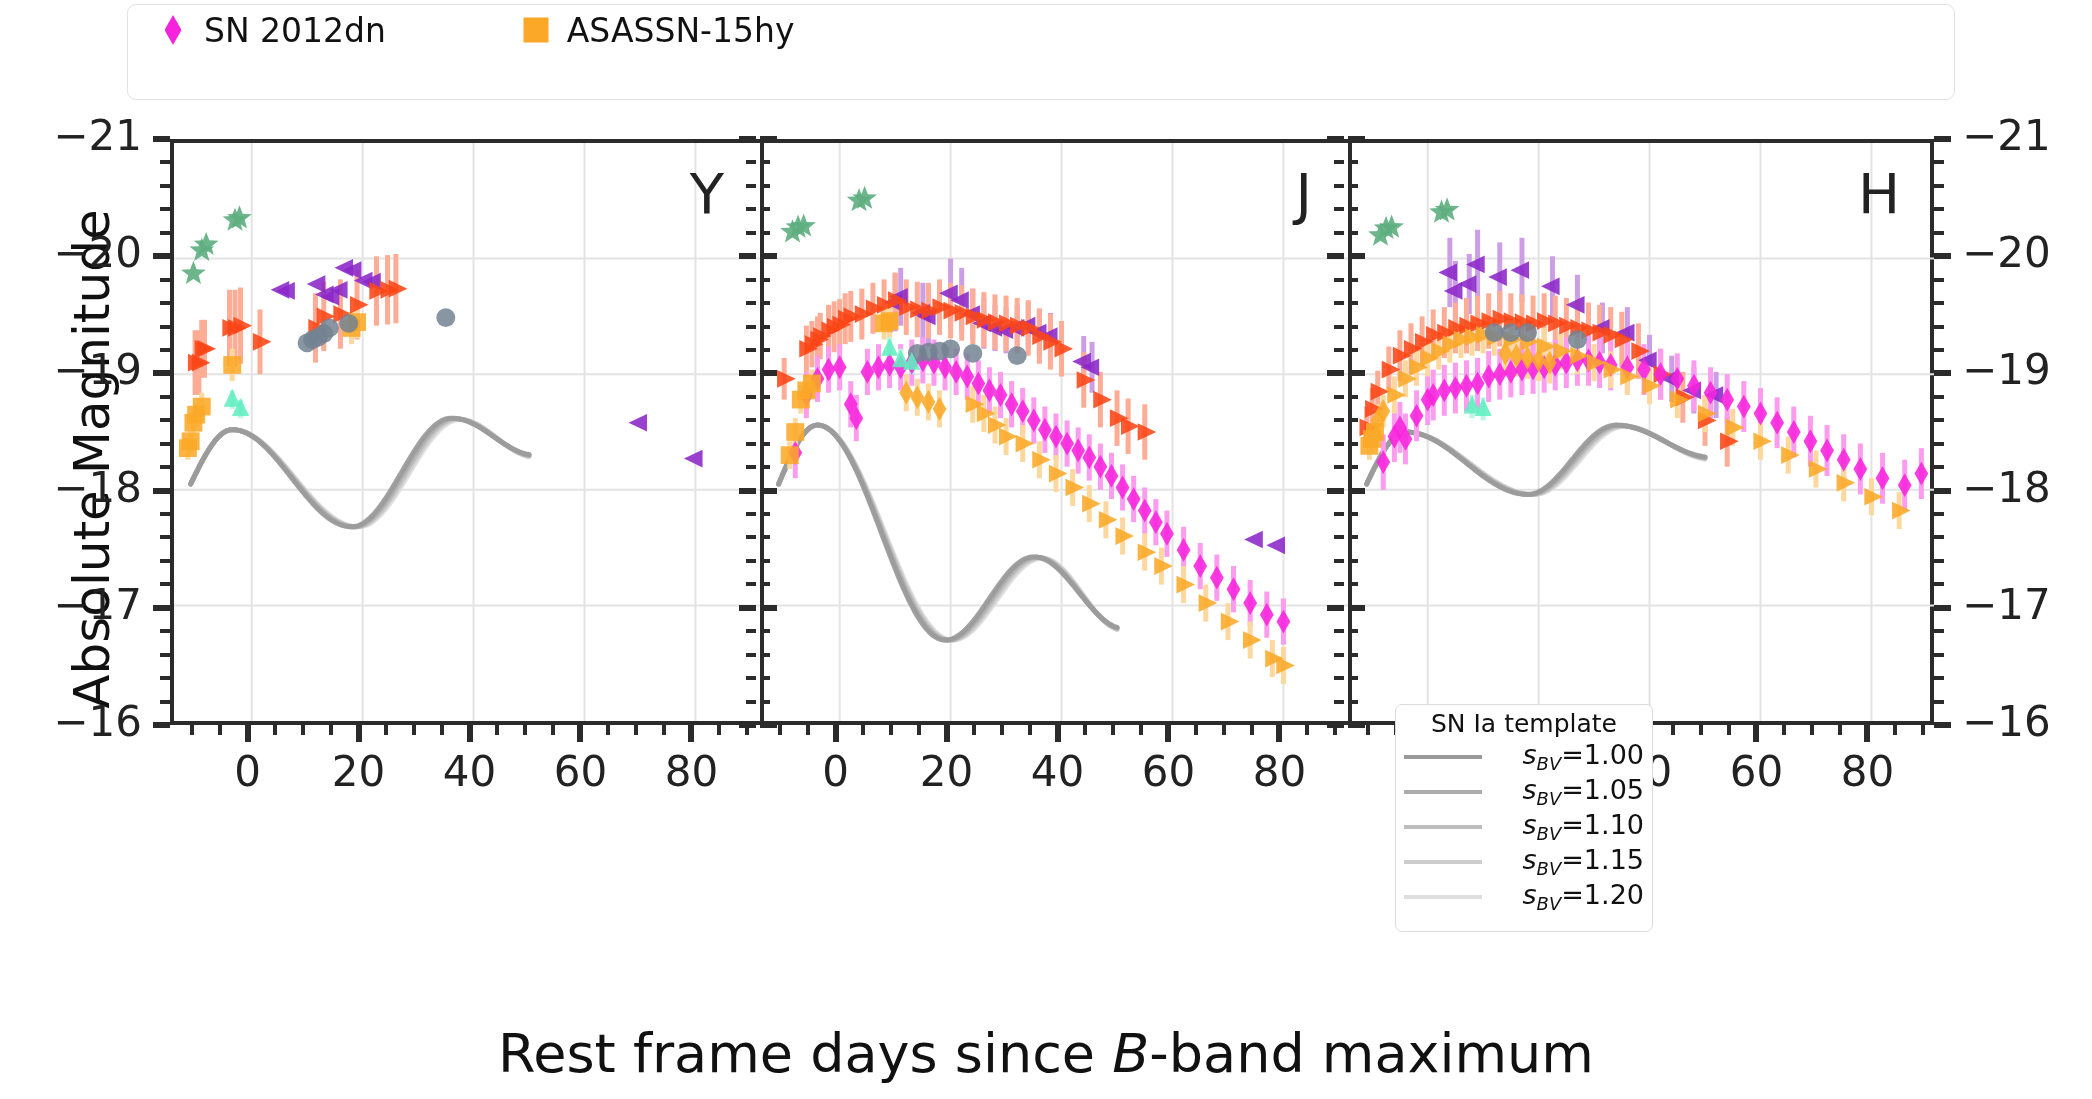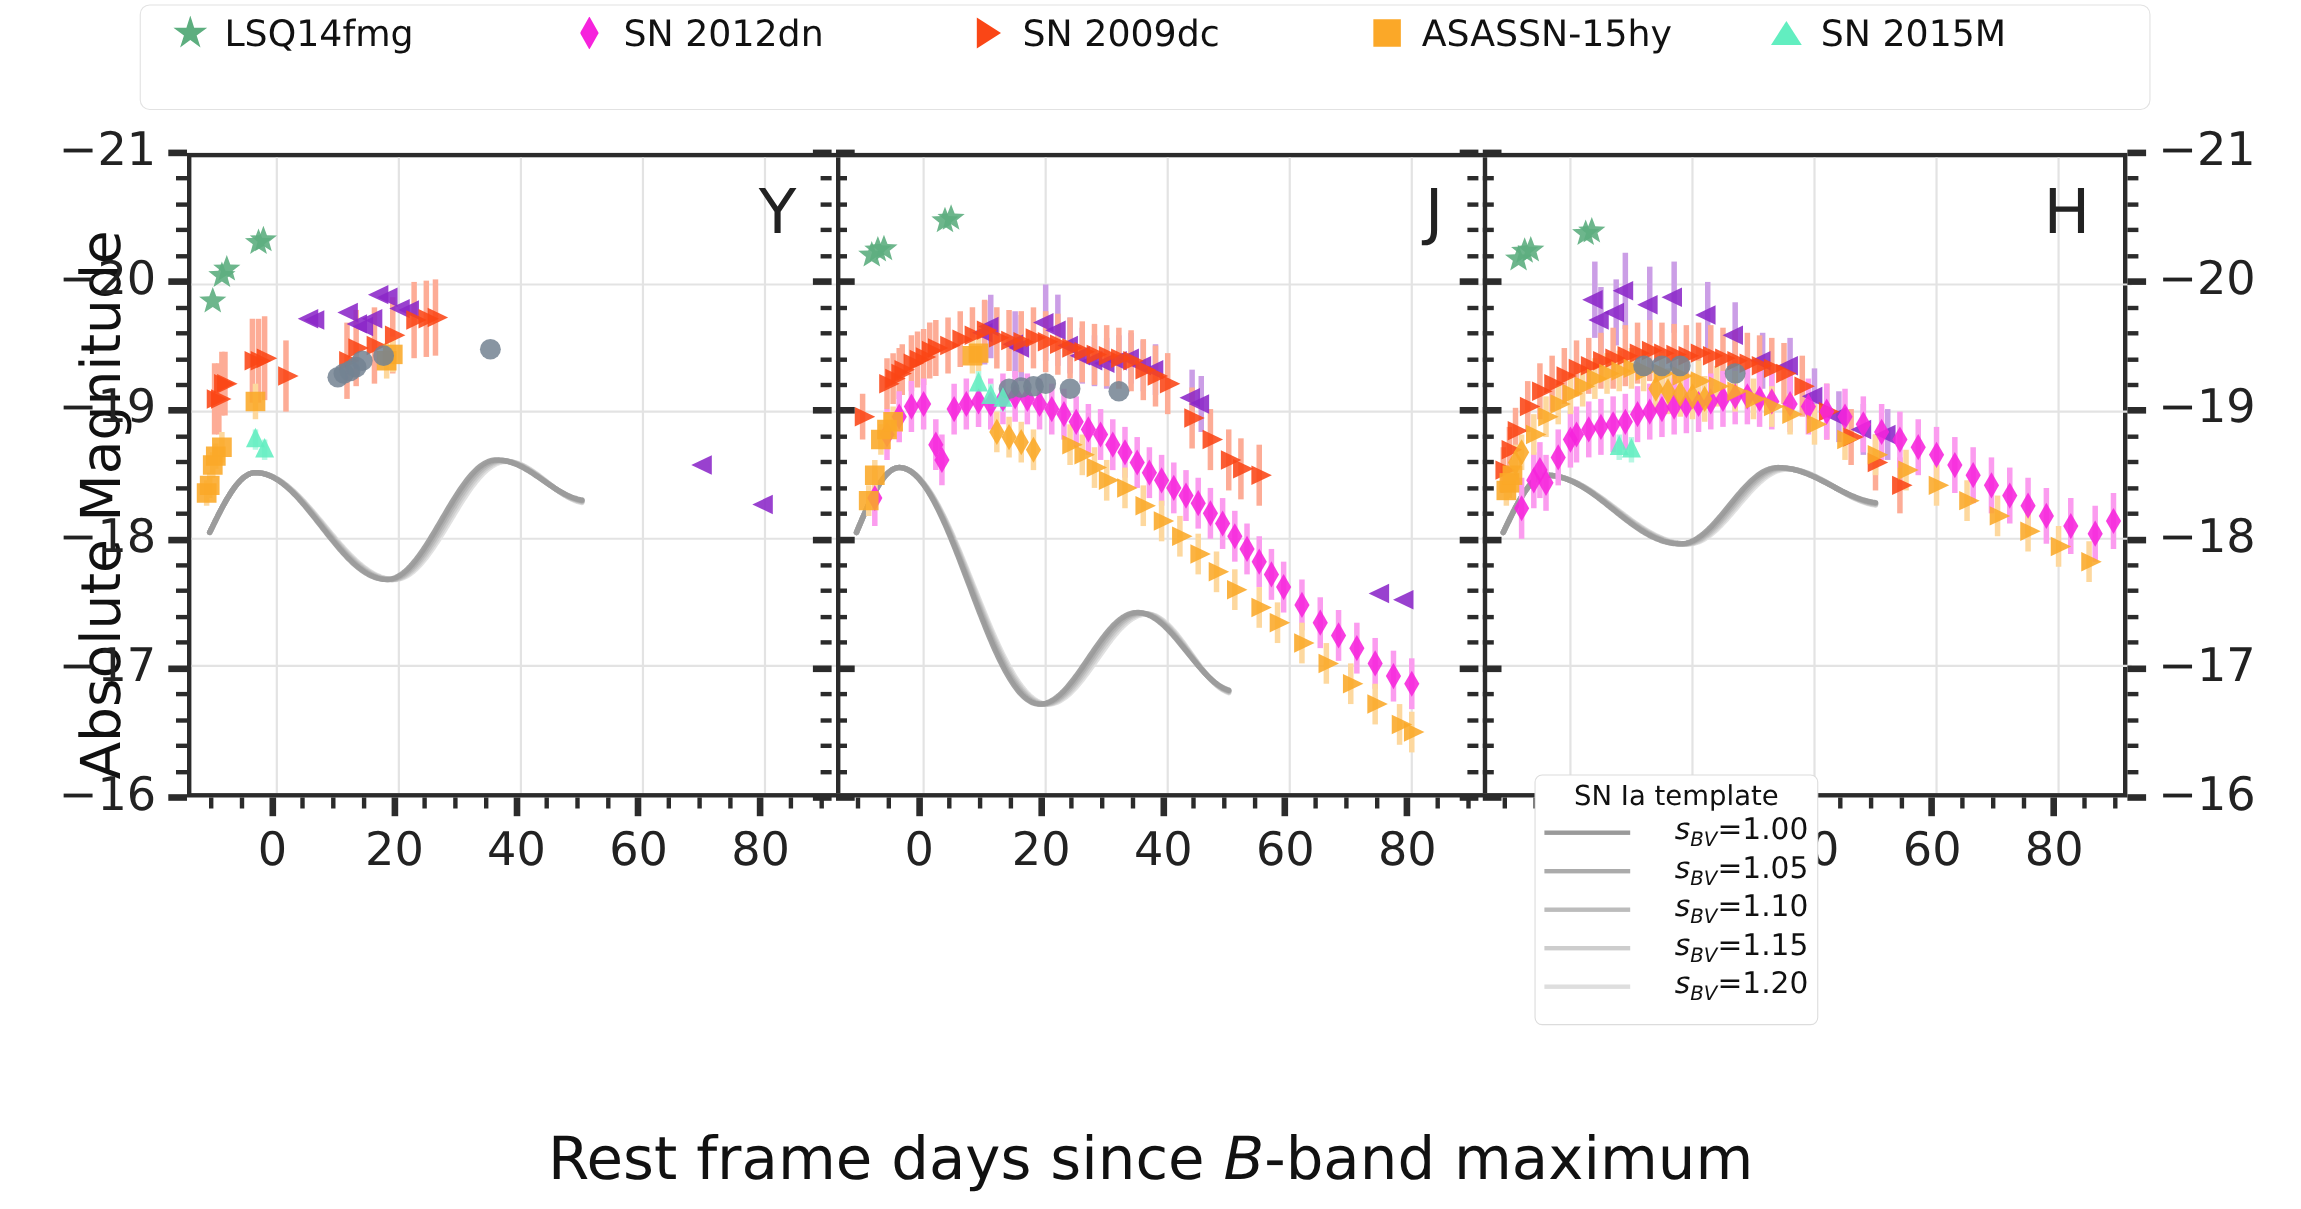--- a/index.html
+++ b/index.html
@@ -76,48 +76,30 @@
   #tlegend .tlab sub{font-size:18px;font-style:italic;}
   #tlegend .tlab b{font-style:normal;font-weight:normal;}
 </style>
 </head>
 <body>
 <div id="root">
 
 <div id="legend">
   <div class="lgrid" id="legend-grid">
         <div class="lgitem">
-          <span class="lgsym" style="color: rgb(93, 174, 127);">
-            <span class="m-star"></span>
-          </span>
-          <span class="lgtxt">LSQ14fmg</span>
-        </div>
-        <div class="lgitem">
           <span class="lgsym" style="color: rgb(246, 35, 220);">
             <span class="m-diam"></span>
           </span>
           <span class="lgtxt">SN 2012dn</span>
         </div>
         <div class="lgitem">
-          <span class="lgsym" style="color: rgb(250, 70, 22);">
-            <span class="m-tri-r"></span>
-          </span>
-          <span class="lgtxt">SN 2009dc</span>
-        </div>
-        <div class="lgitem">
           <span class="lgsym" style="color: rgb(251, 168, 40);">
             <span class="m-sq"></span>
           </span>
           <span class="lgtxt">ASASSN-15hy</span>
-        </div>
-        <div class="lgitem">
-          <span class="lgsym" style="color: rgb(98, 238, 192);">
-            <span class="m-tri-u"></span>
-          </span>
-          <span class="lgtxt">SN 2015M</span>
         </div>
       </div>
 </div>
 
 <div id="ylabel">Absolute Magnitude</div>
 
 <div id="plot">
 
   <div class="panel" id="pY">
     <svg class="layer" id="svgY" viewBox="0 0 588 586" preserveAspectRatio="none">

